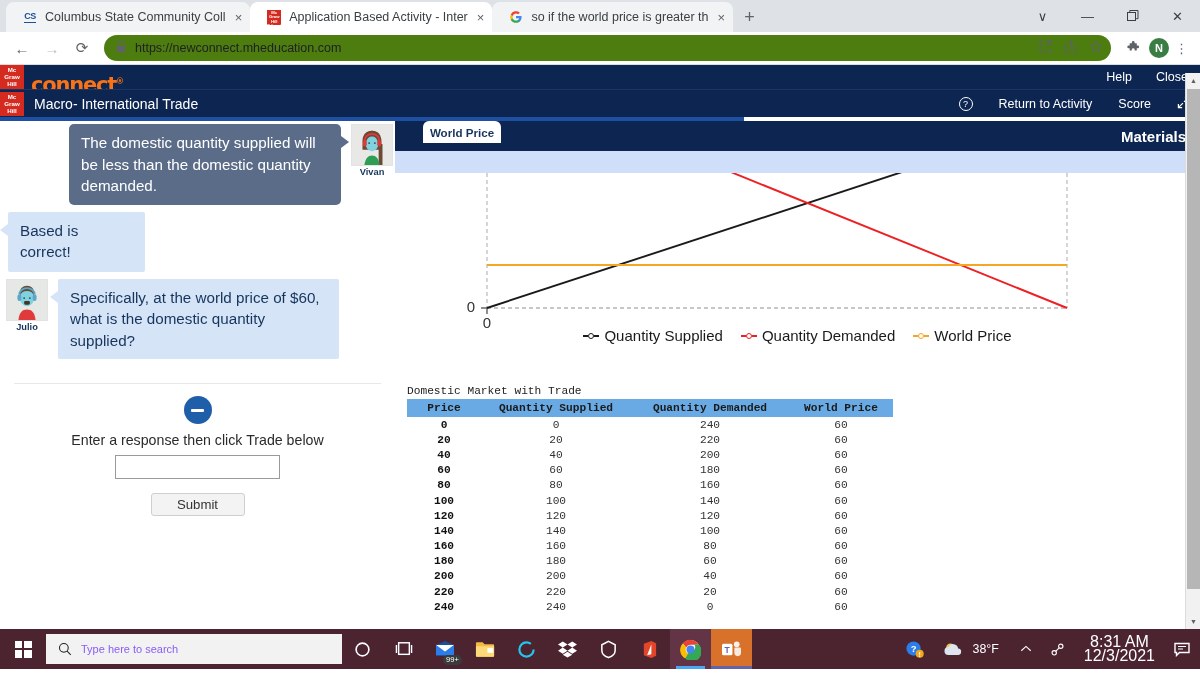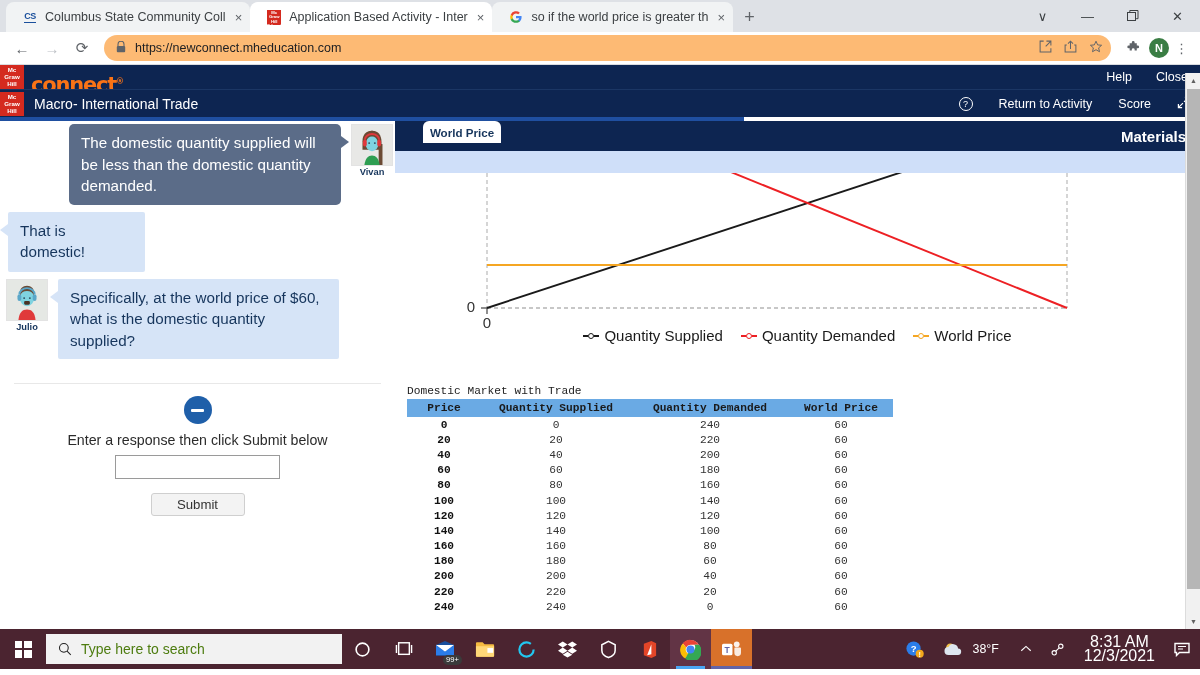--- a/index.html
+++ b/index.html
@@ -44,21 +44,21 @@
         font-size:13px; color:#3c4043; }
 
   .navbar {
     height:33px; background:#ffffff; display:flex; align-items:center;
     padding:0 8px; gap:2px; border-bottom:1px solid #dadce0;
   }
   .navbtn { width:28px; height:28px; display:flex; align-items:center; justify-content:center;
             font-size:15px; color:#5f6368; }
   .navbtn.dim { color:#bdc1c6; }
   .omnibox {
-    flex:1; height:26px; background:#fdba74; border-radius:13px; margin:0 6px;
+    flex:1; height:26px; background:#4d7c0f; border-radius:13px; margin:0 6px;
     display:flex; align-items:center; padding:0 12px; gap:9px; position:relative;
   }
   .omnibox .url { font-size:12.5px; color:#202124; }
   .lock { font-size:10px; color:#5f6368; }
   .omni-right { position:absolute; right:8px; display:flex; gap:12px; align-items:center; }
   .oicon { font-size:12px; color:#5f6368; }
   .profile-n {
     width:20px; height:20px; border-radius:50%; background:#3a7d44; color:#fff;
     font-size:11px; display:flex; align-items:center; justify-content:center;
     font-weight:600;
@@ -211,21 +211,21 @@
     height:40px; background:#4b2430; display:flex; align-items:center; position:relative;
   }
   .tb-start { width:46px; height:40px; display:flex; align-items:center; justify-content:center; }
   .winlogo { width:17px; height:17px; display:grid; grid-template-columns:1fr 1fr;
              grid-template-rows:1fr 1fr; gap:2px; }
   .winlogo i { background:#ffffff; display:block; }
   .tb-search {
     width:296px; height:30px; background:#f2f2f2; display:flex; align-items:center;
     gap:9px; padding-left:12px;
   }
-  .tb-search .ph { font-size:14px; color:#4d7c0f; }
+  .tb-search .ph { font-size:11px; color:#8b5cf6; }
   .tb-icons { display:flex; align-items:center; }
   .tb-ic { width:41px; height:40px; display:flex; align-items:center; justify-content:center;
            position:relative; }
   .tb-ic.hl { background:#623445; }
   .tb-ic.teams { background:#d8712a; }
   .tb-ic.teams::after { content:""; position:absolute; bottom:0; left:0; right:0; height:3px; background:#6264a7; }
   .tb-ic.chrome::after { content:""; position:absolute; bottom:0; left:6px; right:6px; height:3px; background:#4ba7f3; }
   .tray { position:absolute; right:0; display:flex; align-items:center; gap:0; height:40px; }
   .tray-ic { padding:0 9px; display:flex; align-items:center; justify-content:center; }
   .tray-temp { font-size:12.4px; color:#fff; padding-right:12px; }
@@ -377,21 +377,21 @@
           <rect x="11.5" y="15.5" width="4" height="7" rx="2" fill="#e0383c"></rect>
           <rect x="26.5" y="15.5" width="4" height="7" rx="2" fill="#e0383c"></rect>
           <path d="M13.5 15.5a7.5 6 0 0 1 15 0" stroke="#e0383c" stroke-width="2" fill="none"></path>
         </svg>
         <div class="avatar-name">Vivan</div>
       </div>
     </div>
 
     <div class="msg-row" style="margin-top:4px;">
       <div class="tail-l"></div>
-      <div class="bubble left" style="min-height:60px;width:137px;">That is domestic!</div>
+      <div class="bubble left" style="min-height:60px;width:137px;">Based is correct!</div>
     </div>
 
     <div class="msg-row" style="margin-top:2px;">
       <div class="avatar-wrap" style="margin-left:4px;">
         <svg class="avatar" viewBox="0 0 42 42">
           <rect width="42" height="42" fill="#e5e8e4"></rect>
           <path d="M12 42c1-8 4-11 9-11s8 3 9 11z" fill="#e03a3a"></path>
           <ellipse cx="21" cy="19" rx="7.5" ry="8.5" fill="#7fd3e0"></ellipse>
           <path d="M13.5 14c0-5 3-8 7.5-8s7.5 3 7.5 8c0 1-.5 2-.5 2-1-3-3.5-4.5-7-4.5s-6 1.5-7 4.5c0 0-.5-1-.5-2z" fill="#6b4a34"></path>
           <circle cx="18" cy="19" r="1" fill="#2b4a5c"></circle>
@@ -406,21 +406,21 @@
       <div class="tail-l"></div>
       <div class="bubble left" style="width:281px;">Specifically, at the world price of $60, what is the domestic quantity supplied?</div>
     </div>
 
     <div class="hr-sep" style="margin-top:24px;"></div>
 
     <div class="response-area">
       <div class="minus-badge">
           <i></i>
         </div>
-      <div class="resp-label">Enter a response then click Submit below</div>
+      <div class="resp-label">Enter a response then click Trade below</div>
       <input class="resp-input" type="text" value="" style="">
       <button class="submit-btn">Submit</button>
     </div>
   </div>
 
   <div class="content">
 
     <div class="materials-bar">
       <div class="tabs-host">
 

